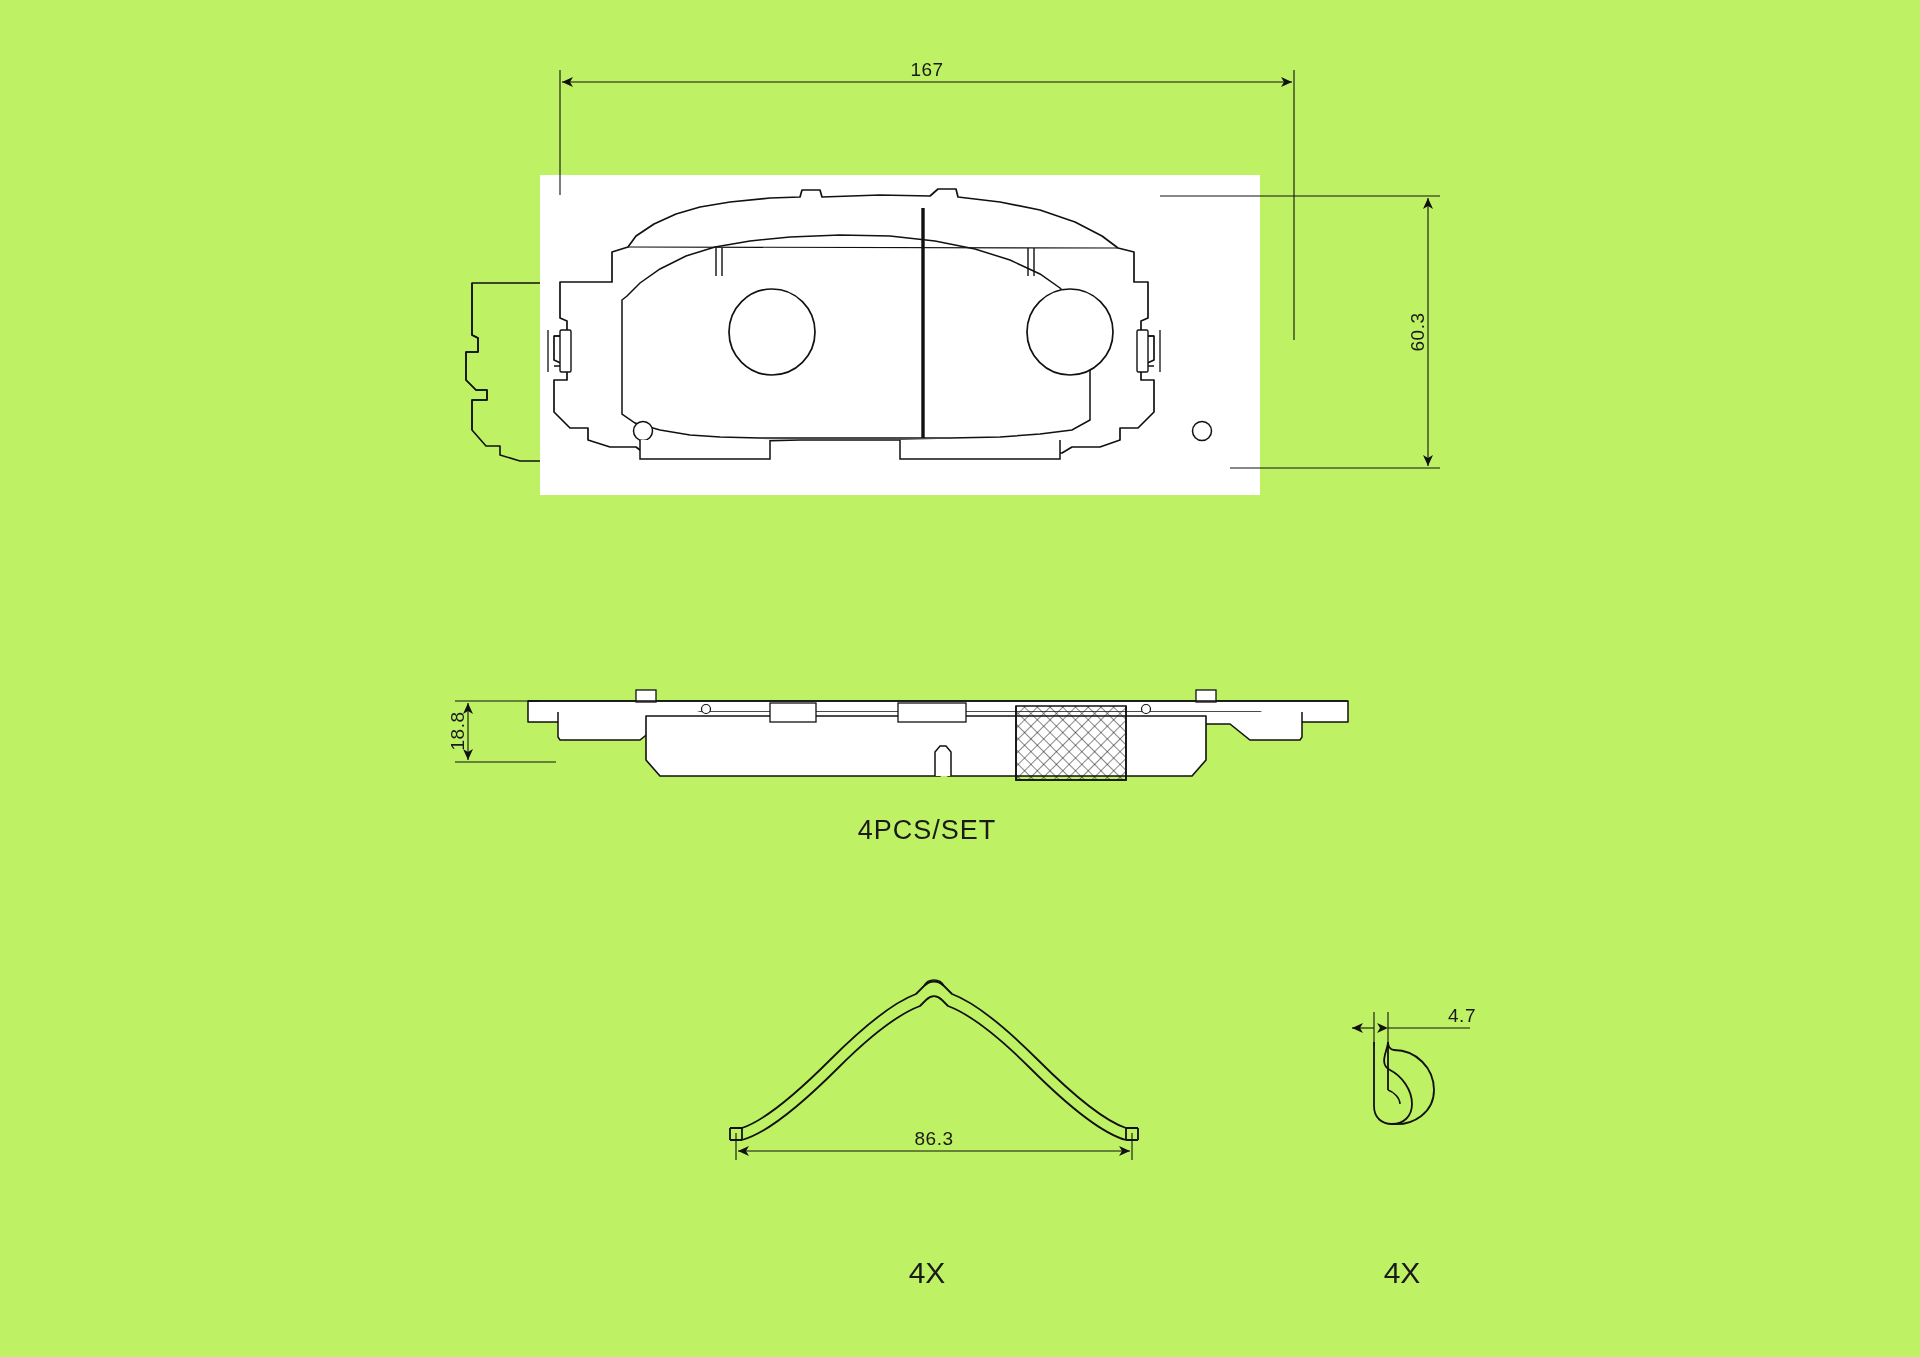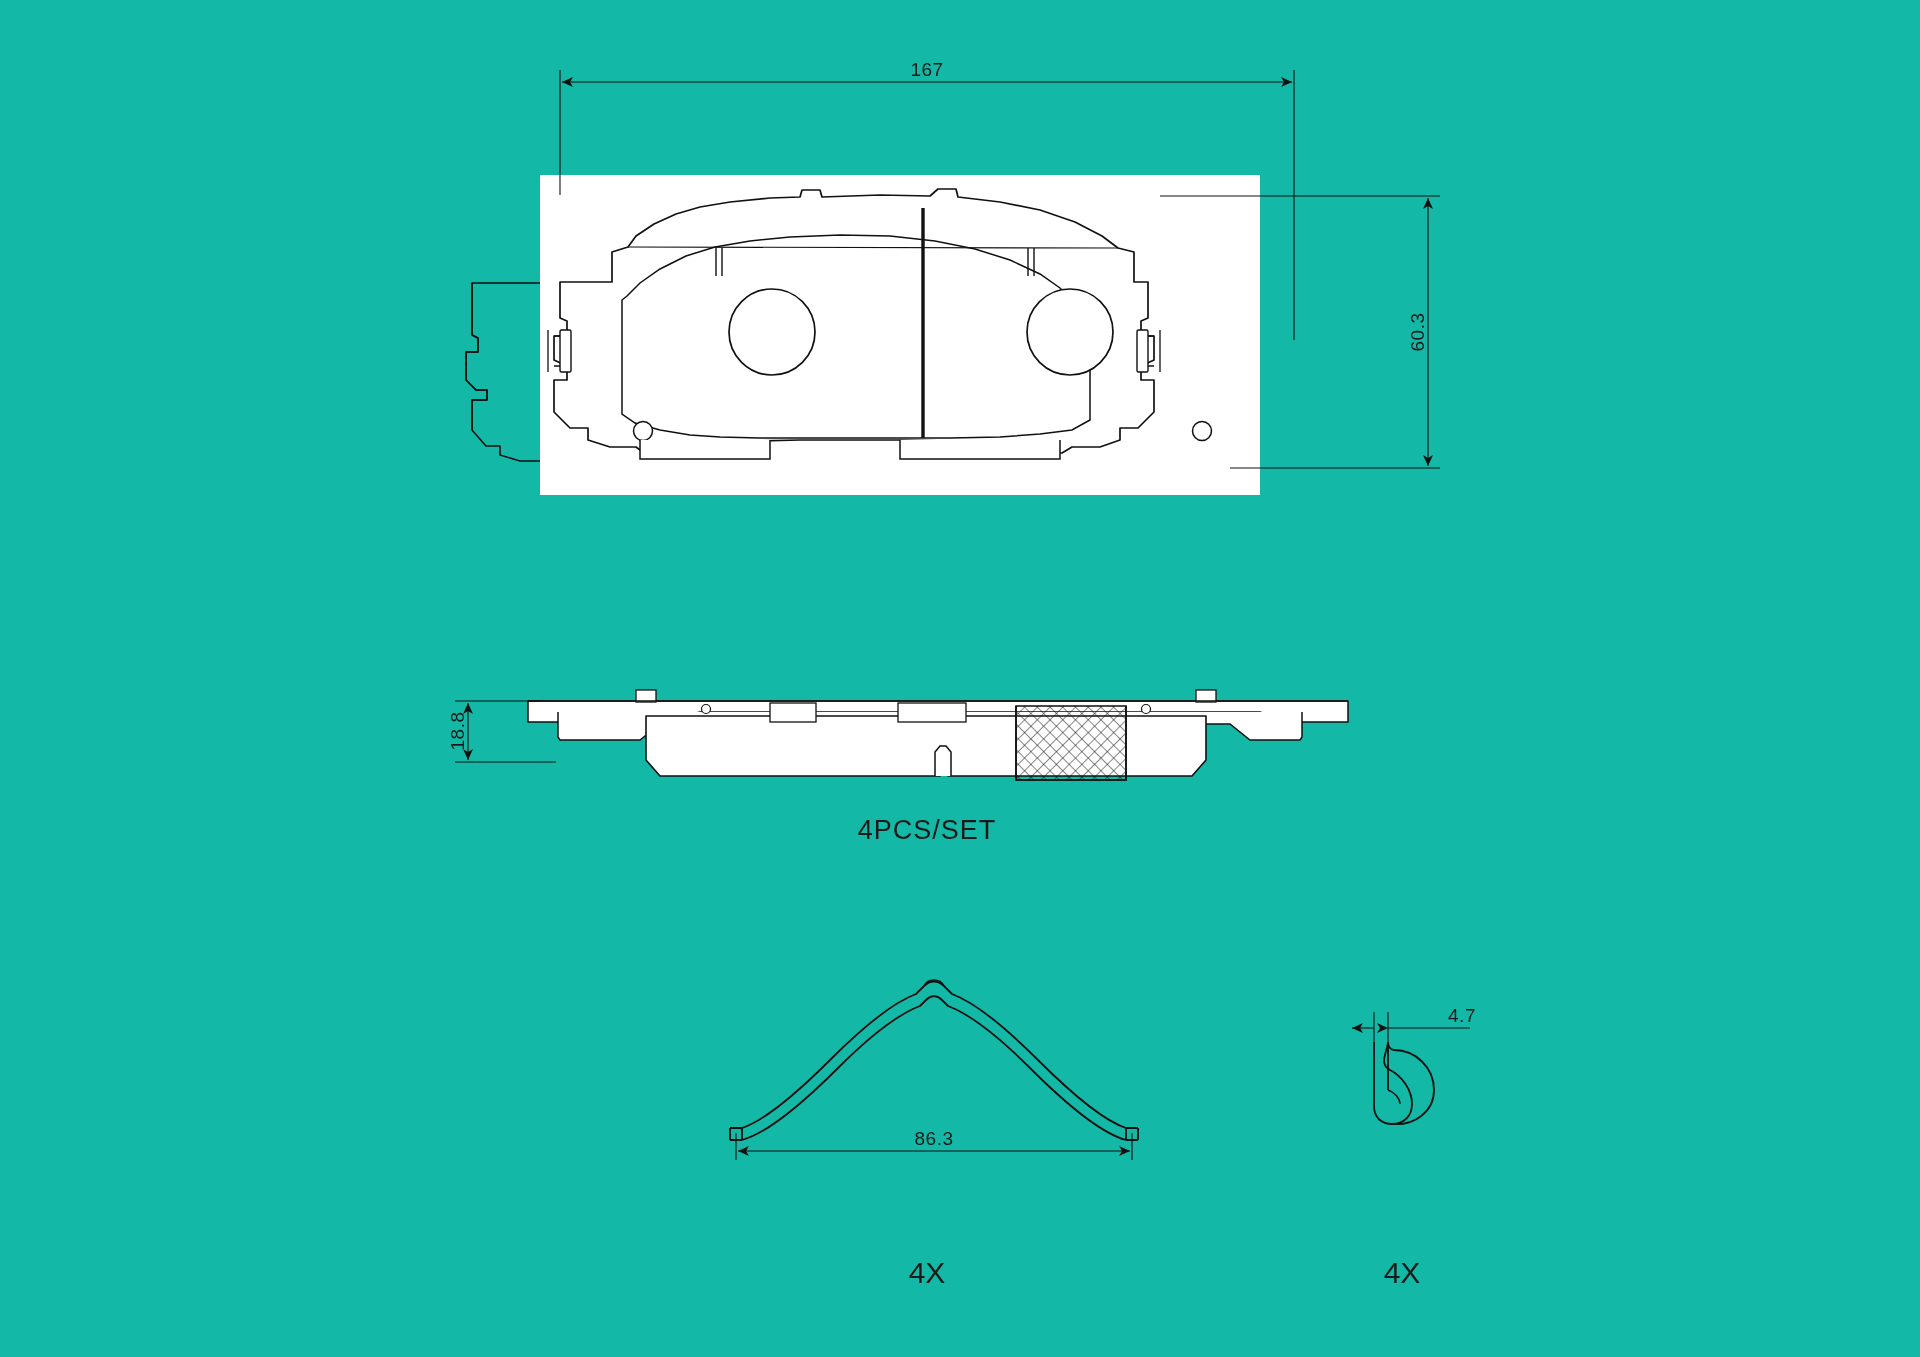--- a/index.html
+++ b/index.html
@@ -10,21 +10,21 @@
   body {
     width: 1920px;
     height: 1357px;
     font-family: "Liberation Sans", sans-serif;
     overflow: hidden;
   }
   #sheet {
     position: relative;
     width: 1920px;
     height: 1357px;
-    background: #14b8a6;
+    background: #bef264;
   }
   svg.drawing {
     position: absolute;
     left: 0;
     top: 0;
     width: 1920px;
     height: 1357px;
   }
   .dim-text {
     font-family: "Liberation Sans", sans-serif;

